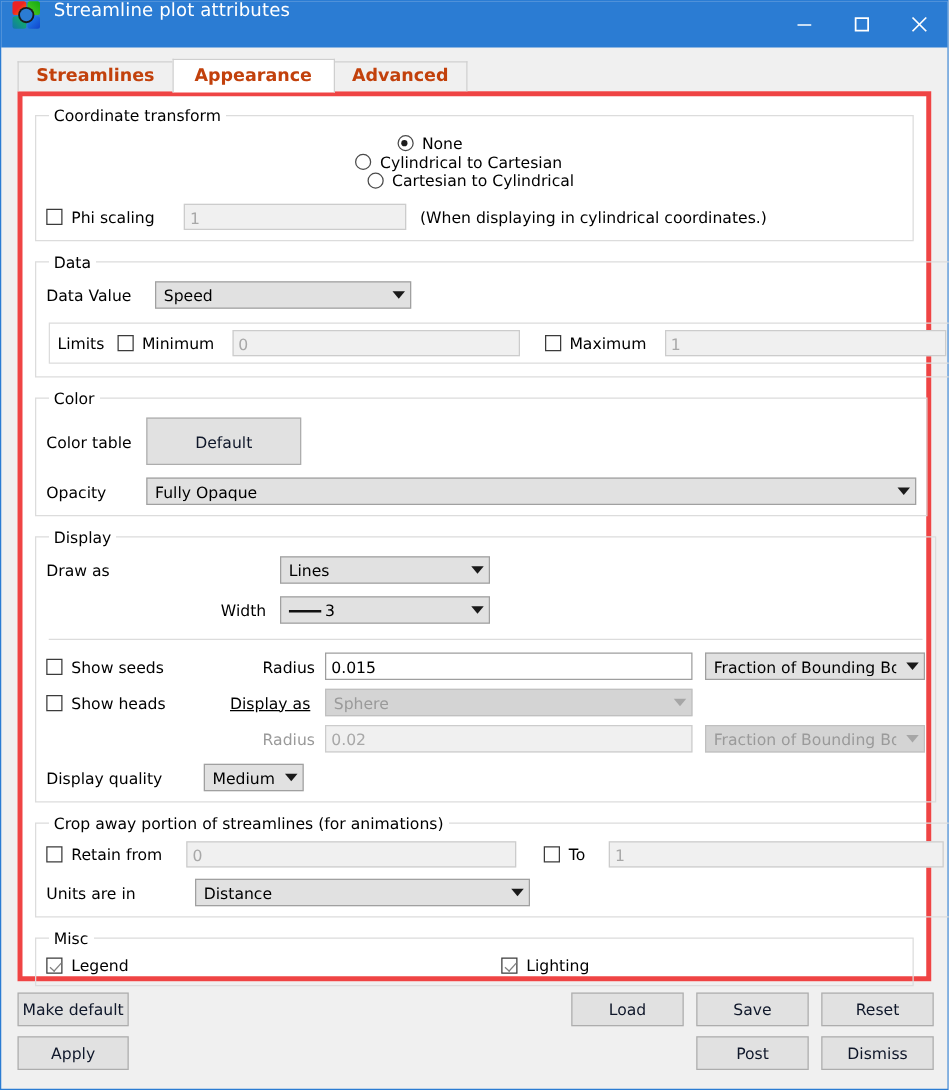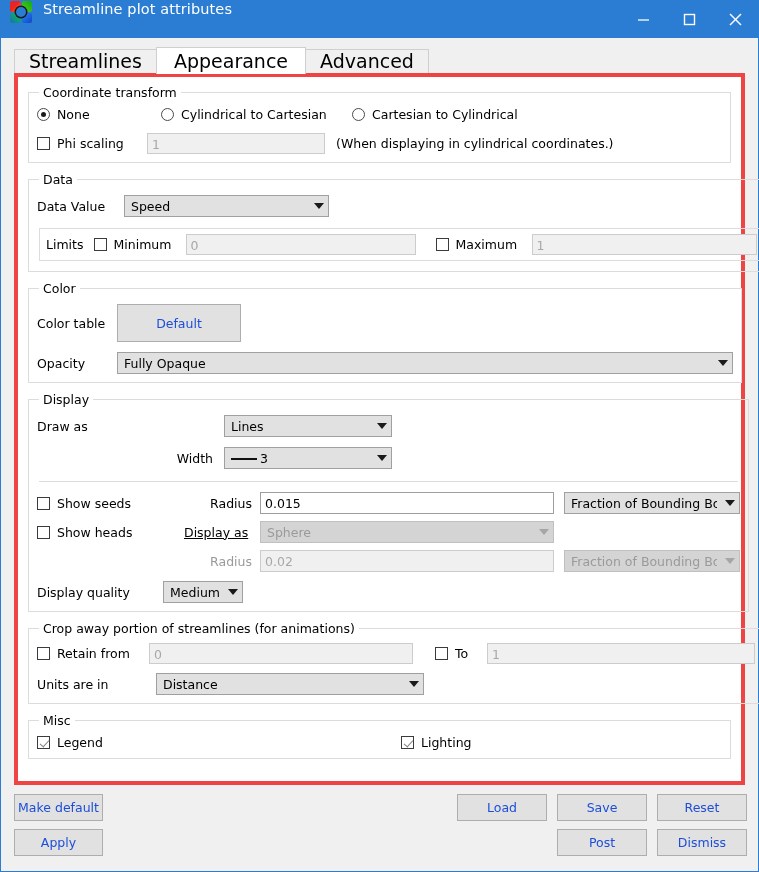--- a/index.html
+++ b/index.html
@@ -88,27 +88,28 @@
     margin: 10px 0 0 13px;
     display: flex;
     align-items: flex-end;
     position: relative;
     z-index: 2;
   }
   .tab {
     height: 23px;
     line-height: 23px;
     padding: 0 14px;
-    font-size: 19px;
+    font-size: 14px;
     background: #f0f0f0;
     border: 1px solid #cfcfcf;
     border-bottom: none;
     margin-right: -1px;
-    color: #000000;
-    white-space: nowrap;
+    color: #c2410c;
+    white-space: nowrap;
+    font-weight: bold;
   }
   .tab.active {
     background: #ffffff;
     border-color: #cfcfcf;
     height: 26px;
     line-height: 26px;
     position: relative;
     z-index: 3;
     margin-bottom: -1px;
     padding: 0 17px;
@@ -248,21 +249,21 @@
     height: 0;
     border-top: 2.5px solid #111;
     margin-right: 3px;
     vertical-align: middle;
   }
   
   .btn {
     border: 1px solid #adadad;
     background: #e1e1e1;
     font-size: 12.5px;
-    color: #1d4ed8;
+    color: #0f172a;
     text-align: center;
     box-sizing: border-box;
     display: flex;
     align-items: center;
     justify-content: center;
     font-family: "DejaVu Sans", sans-serif;
     white-space: nowrap;
   }
   .sep {
     height: 1px;
@@ -315,21 +316,21 @@
   <div class="tabstrip">
     <div class="tab">Streamlines</div>
     <div class="tab active">Appearance</div>
     <div class="tab">Advanced</div>
   </div>
 
   <div class="panel">
 
     <fieldset class="group">
       <legend>Coordinate transform</legend>
-      <div class="row" style="margin-top:3px;">
+      <div class="row" style="margin-top:3px;flex-direction:column;">
         <label class="radio on" style="width:118px;">
           <span class="dot"></span>
           <span class="lbl">None</span>
         </label>
         <label class="radio" style="width:185px;">
           <span class="dot"></span>
           <span class="lbl">Cylindrical to Cartesian</span>
         </label>
         <label class="radio">
           <span class="dot"></span>

